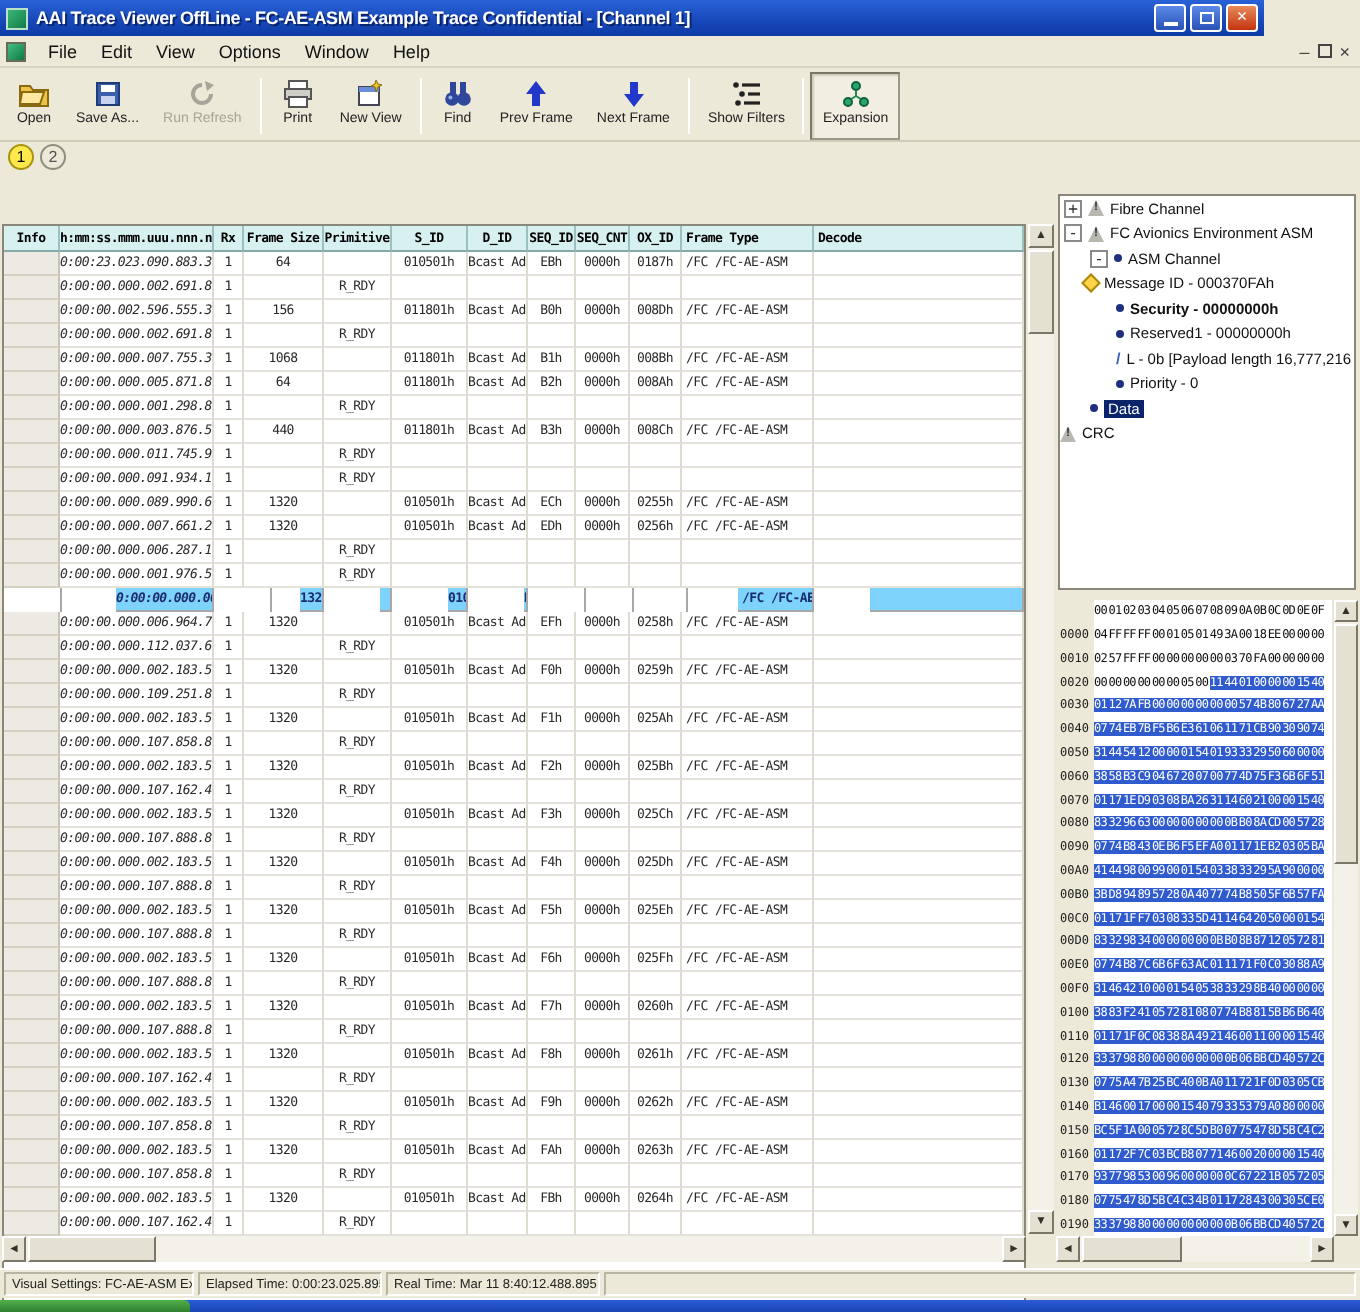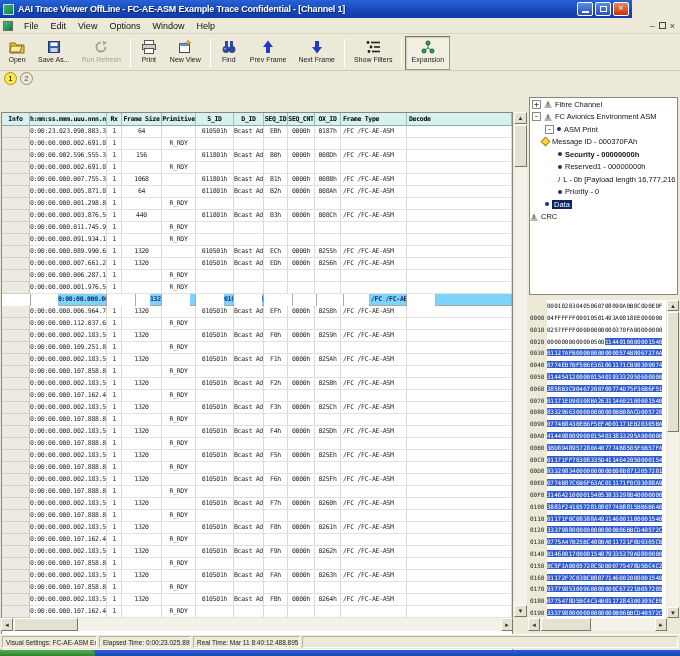--- a/index.html
+++ b/index.html
@@ -60,21 +60,21 @@
     border:1px solid #8a8778; overflow:hidden;
     font-family:"DejaVu Sans Mono", monospace; font-size:6.5px; letter-spacing:-0.3px; color:#2a2a2a; }
   .trow { display:grid; grid-template-columns:28px 77px 15px 40px 34px 38px 30px 24px 27px 26px 66px 1fr; }
   .thead { background:#d7f0f0; height:13px; line-height:12px; font-weight:bold; color:#000; position:relative; }
   .thead .tcell { border-right:1px solid #9cc0c0; border-bottom:1px solid #86aaaa; text-align:center; overflow:hidden; white-space:nowrap; }
   .thead .tcell.al { text-align:left; padding-left:2px; }
   .brow { height:12px; line-height:11px; }
   .brow .tcell { border-right:1px solid #dddbd2; border-bottom:1px solid #e4e2da; overflow:hidden;
     white-space:nowrap; text-align:center; }
   .brow .tcell.c0 { background:#eceae2; border-right:1px solid #c6c3b4; border-bottom:1px solid #d3d0c2; }
-  .brow .tcell.c1 { text-align:right; padding-right:2px; }
+  .brow .tcell.c1 { text-align:right; padding-right:2px;font-style:italic; }
   .brow .tcell.c10, .brow .tcell.c11 { text-align:left; padding-left:2px; }
   .brow.sel .tcell { background:#7dd3fc; color:#1c2c6e; font-weight:bold; border-bottom-color:#a8a8a8; border-right-color:#a8a8a8;margin-left:28px; }
 
   
   .sb-btn { position:absolute; background:#e4e1d2; border:1px solid; border-color:#fff #7a7668 #7a7668 #fff;
     color:#33312a; font-size:6px; text-align:center; }
   .sb-thumb { position:absolute; background:#e4e1d2; border:1px solid; border-color:#fff #7a7668 #7a7668 #fff; }
   .vscroll { position:absolute; left:514px; top:112px; width:13px; height:505px; background:#f4f2e8; }
   .hscroll { position:absolute; left:1px; top:618px; width:512px; height:13px; background:#f4f2e8; }
 
@@ -879,21 +879,21 @@
         <span class="t-ic">
           <span class="warn-tri"></span>
         </span>
         <span class="tree-lbl">FC Avionics Environment ASM</span>
       </div>
       <div class="tree-row" style="padding-left: 15px;">
         <span class="expander">-</span>
         <span class="t-ic">
           <span class="bullet"></span>
         </span>
-        <span class="tree-lbl">ASM Print</span>
+        <span class="tree-lbl">ASM Channel</span>
       </div>
       <div class="tree-row" style="padding-left: 12px;">
         <span class="t-ic">
           <span class="diamond"></span>
         </span>
         <span class="tree-lbl">Message ID - 000370FAh</span>
       </div>
       <div class="tree-row" style="padding-left: 28px; font-weight: bold;">
         <span class="t-ic">
           <span class="bullet"></span>

